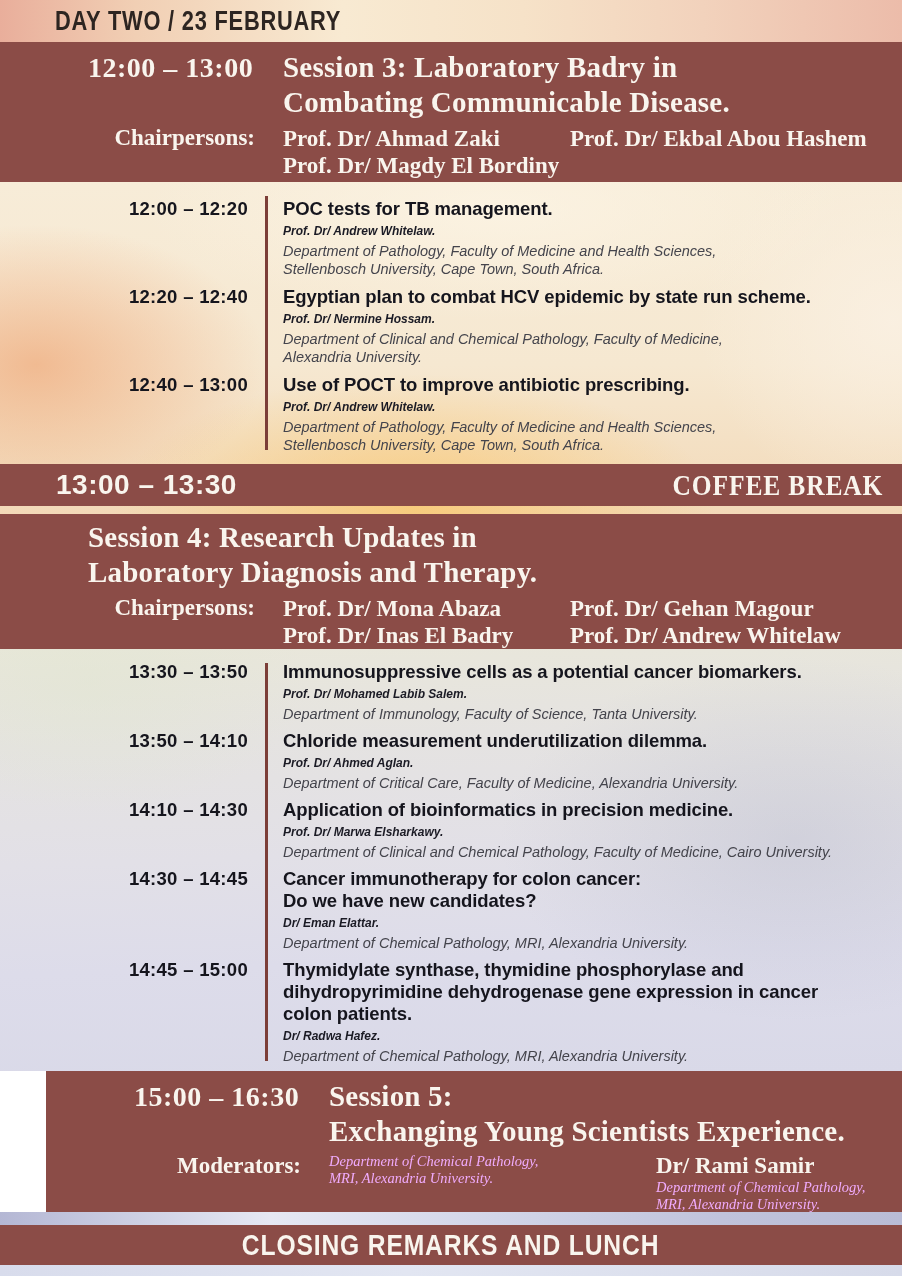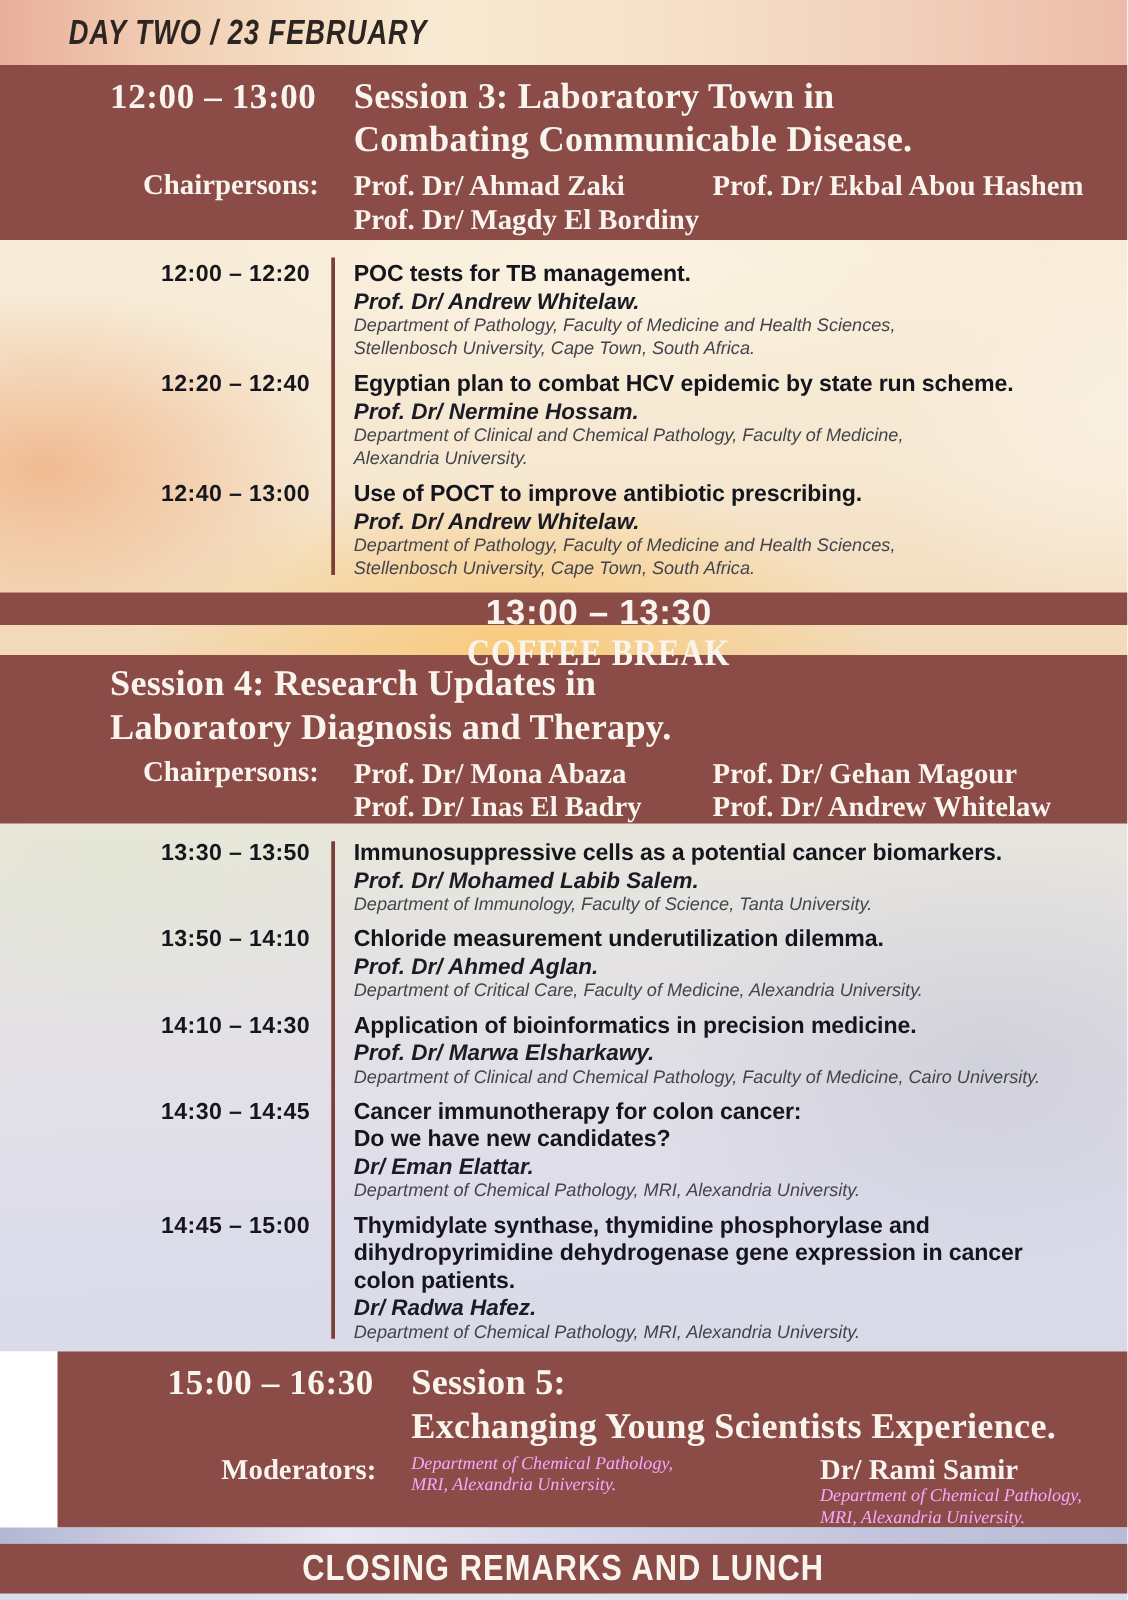--- a/index.html
+++ b/index.html
@@ -7,25 +7,24 @@
   .page {
     position:relative;
     width:902px; height:1280px;
     overflow:hidden;
     font-family:"Liberation Sans","DejaVu Sans",sans-serif;
     color:#17171f;
   }
 
   
   .day-band {
-    height:52px;
+    height:42px;
     background:linear-gradient(90deg,#e9ae9b 0%,#f1cfb4 15%,#f8ead2 38%,#f6e2c8 58%,#f2d2bc 78%,#ecbcaa 100%);
     display:flex; align-items:center;
     padding-left:55px;
-    font-style:italic;
   }
   .day-title {
     font-size:28px; font-weight:700; color:#2d2521;
     letter-spacing:1px;
     transform:scaleX(.78); transform-origin:left center;
     white-space:nowrap;
   }
 
   
   .banner { background:#8b4c47; color:#f9f5ee; }
@@ -76,29 +75,28 @@
   }
   .talk { display:flex; margin-bottom:8px; }
   .talks-s4 .talk { margin-bottom:7px; }
   .t-time {
     width:248px; text-align:right;
     font-size:18.5px; font-weight:700; letter-spacing:.3px;
     line-height:22px; color:#15151d; white-space:nowrap;
   }
   .t-body { margin-left:35px; flex:1; }
   .t-title { font-size:18.5px; font-weight:700; line-height:22px; color:#15151d; letter-spacing:-.1px; }
-  .t-speaker { font-size:18px; font-weight:700; font-style:italic; line-height:22px; color:#1b1b25; }
+  .t-speaker { font-size:12px; font-weight:700; font-style:italic; line-height:22px; color:#1b1b25; }
   .t-aff { font-size:14.5px; font-style:italic; line-height:18px; color:#44444c; }
 
   
   .coffee {
-    height:26px; margin-top:4px;
+    height:42px; margin-top:4px;
     display:flex; align-items:center;
     padding-left:56px;
-    flex-direction:column;
   }
   .coffee .b-time { width:auto; padding-top:0; }
   .coffee-label-wrap { flex:1; text-align:right;font-family:Liberation Serif, serif; }
   .condensed {
     display:inline-block; font-weight:700;
     transform:scaleX(.85); transform-origin:center;
     white-space:nowrap; letter-spacing:1px;
   }
   .coffee-label { font-size:30px; }
 
@@ -129,21 +127,21 @@
 <div class="page">
 
   <header class="day-band">
     <div class="day-title">DAY TWO / 23 FEBRUARY</div>
   </header>
 
   <section class="banner session-banner banner-s3">
     <div class="banner-row">
       <div class="b-time">12:00 – 13:00</div>
       <div class="b-title">
-        <div>Session 3: Laboratory Town in</div>
+        <div>Session 3: Laboratory Badry in</div>
         <div>Combating Communicable Disease.</div>
       </div>
     </div>
     <div class="banner-row chair-row">
       <div class="b-label">Chairpersons:</div>
       <div class="chair-cols">
         <div class="chair-col-1">
           <div class="chair-name">Prof. Dr/ Ahmad Zaki</div>
           <div class="chair-name">Prof. Dr/ Magdy El Bordiny</div>
         </div>

